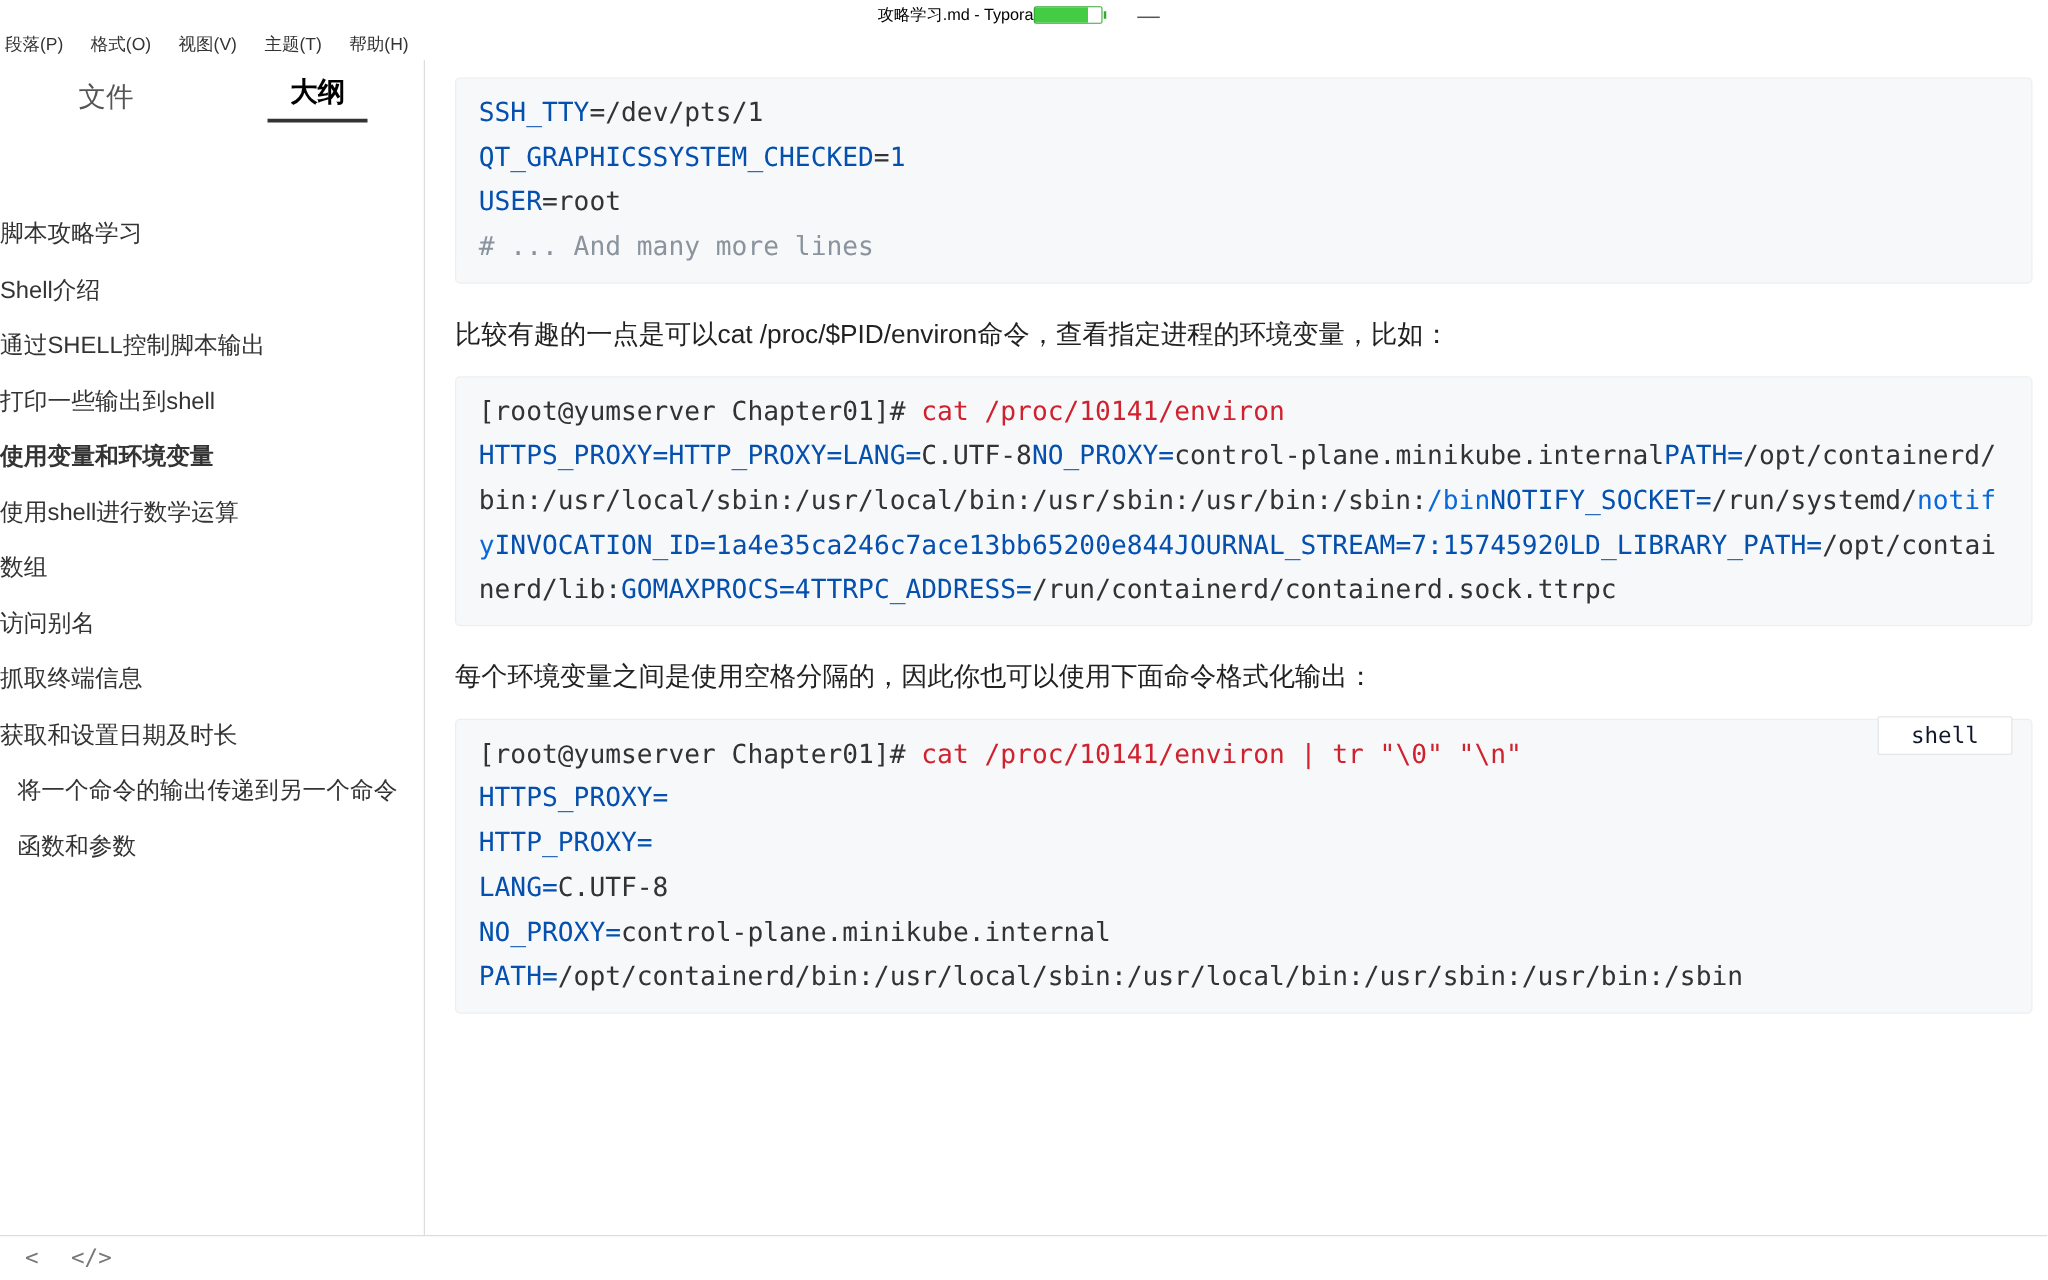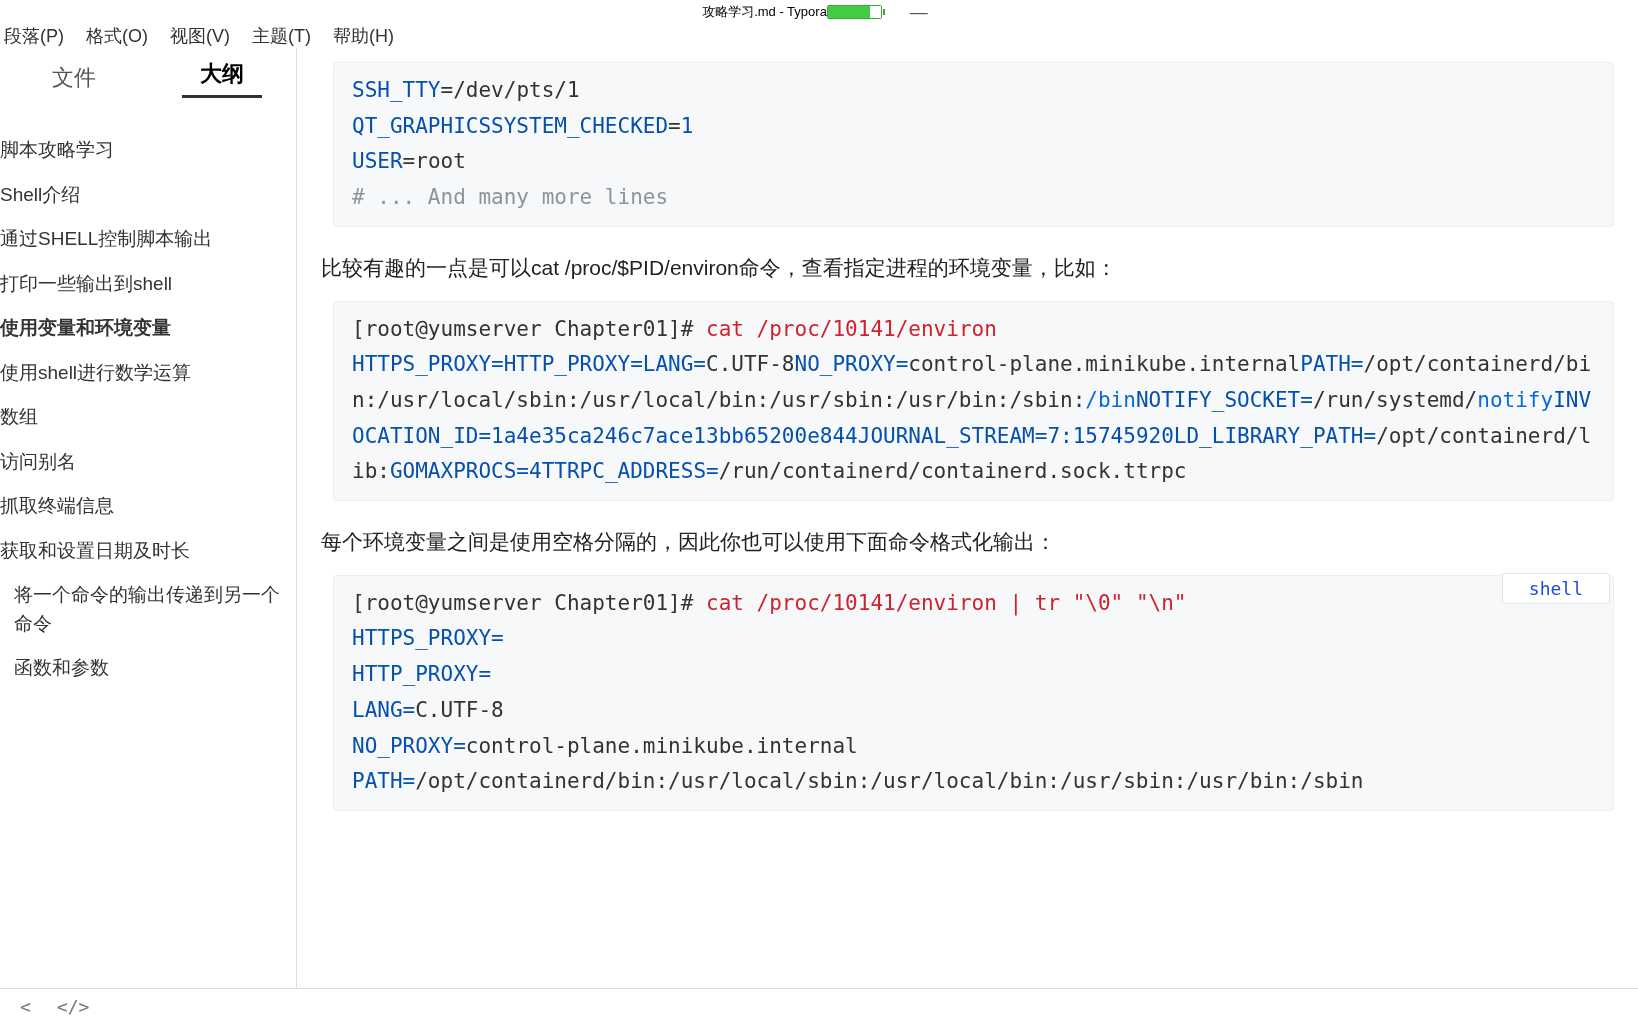--- a/index.html
+++ b/index.html
@@ -5,47 +5,47 @@
   * { margin: 0; padding: 0; box-sizing: border-box; }
   body { font-family: "Microsoft YaHei", "PingFang SC", sans-serif; background: #fff; color: #333; overflow: hidden; height: 1024px; width: 1638px; }
   
   .titlebar { height: 24px; display: flex; align-items: center; padding: 2px 6px; font-size: 13px; color: #000; justify-content: center; }
   .titlebar-left { display: flex; align-items: center; }
   .battery { width: 55px; height: 14px; border: 1px solid #3a3; border-radius: 2px; margin-right: 20px; position: relative; }
   .battery::after { content: ""; position: absolute; right: -4px; top: 3px; width: 2px; height: 6px; background: #3a3; }
   .battery-fill { width: 100%; height: 100%; background: linear-gradient(to right, #4c4 0%, #4c4 80%, #fff 80%); }
   .win-min { font-size: 18px; color: #555; padding: 0 8px; }
   
-  .menubar { height: 24px; display: flex; align-items: center; gap: 22px; padding: 0 4px; font-size: 18px; color: #333; }
+  .menubar { height: 24px; display: flex; align-items: center; gap: 22px; padding: 0 4px; font-size: 14px; color: #333; }
   .menubar span { cursor: default; }
   
   .container { display: flex; height: calc(1024px - 48px - 36px); }
   
-  .sidebar { width: 297px; border-right: 1px solid #ddd; display: flex; flex-direction: column; }
+  .sidebar { width: 340px; border-right: 1px solid #ddd; display: flex; flex-direction: column; gap: 38px; }
   .sidebar-tabs { display: flex; height: 60px; align-items: center; }
   .tab { flex: 1; text-align: center; font-size: 22px; color: #555; padding: 10px 0; }
   .tab.active { color: #000; font-weight: 700; }
   .tab.active .underline { width: 80px; height: 3px; background: #333; margin: 6px auto 0; }
   .outline { padding: 20px 0 0 0; overflow-y: auto; flex: 1; }
   .outline-item { padding: 8px 8px 8px 0; font-size: 19px; color: #333; line-height: 1.5; cursor: default; }
   .outline-item.indent1 { padding-left: 14px; }
   .outline-item.active { font-weight: 700; }
   
   .content { flex: 1; overflow-y: auto; padding: 0 12px 20px 24px; position: relative; }
   
-  .codeblock { background: #f6f8fa; border: 1px solid #eee; border-radius: 4px; padding: 10px 18px; margin: 14px 12px; font-family: "Consolas", "Menlo", monospace; font-size: 21px; line-height: 1.7; white-space: pre-wrap; word-break: break-all; color: #333; }
+  .codeblock { background: #f6f8fa; border: 1px solid #eee; border-radius: 4px; padding: 10px 18px; margin: 14px 0; font-family: "Consolas", "Menlo", monospace; font-size: 21px; line-height: 1.7; white-space: pre-wrap; word-break: break-all; color: #333; }
   .codeblock .kw-env { color: #0550ae; }
   .codeblock .comment { color: #8b949e; }
   .codeblock .cmd { color: #cf222e; }
   .codeblock .num { color: #0550ae; }
   .codeblock .url { color: #0969da; }
   
   .para { font-size: 21px; line-height: 1.8; margin: 22px 0 14px; color: #222; }
   
-  .lang-label { position: absolute; right: 28px; background: #fff; border: 1px solid #e5e5e5; padding: 4px 26px; font-size: 18px; color: #1d4ed8; font-family: "Consolas", monospace; border-radius: 2px; margin-left: 28px; }
+  .lang-label { position: absolute; right: 28px; background: #fff; border: 1px solid #e5e5e5; padding: 4px 26px; font-size: 18px; color: #0f172a; font-family: "Consolas", monospace; border-radius: 2px; margin-left: 28px; }
   
   .footer { height: 36px; border-top: 1px solid #ddd; display: flex; align-items: center; gap: 26px; padding: 0 20px; font-size: 18px; color: #777; font-family: "Consolas", monospace; }
 </style>
 </head>
 <body>
 
 <div class="titlebar">
   <div class="titlebar-left">攻略学习.md - Typora</div>
   <div style="display:flex;align-items:center;">
     <div class="battery">

